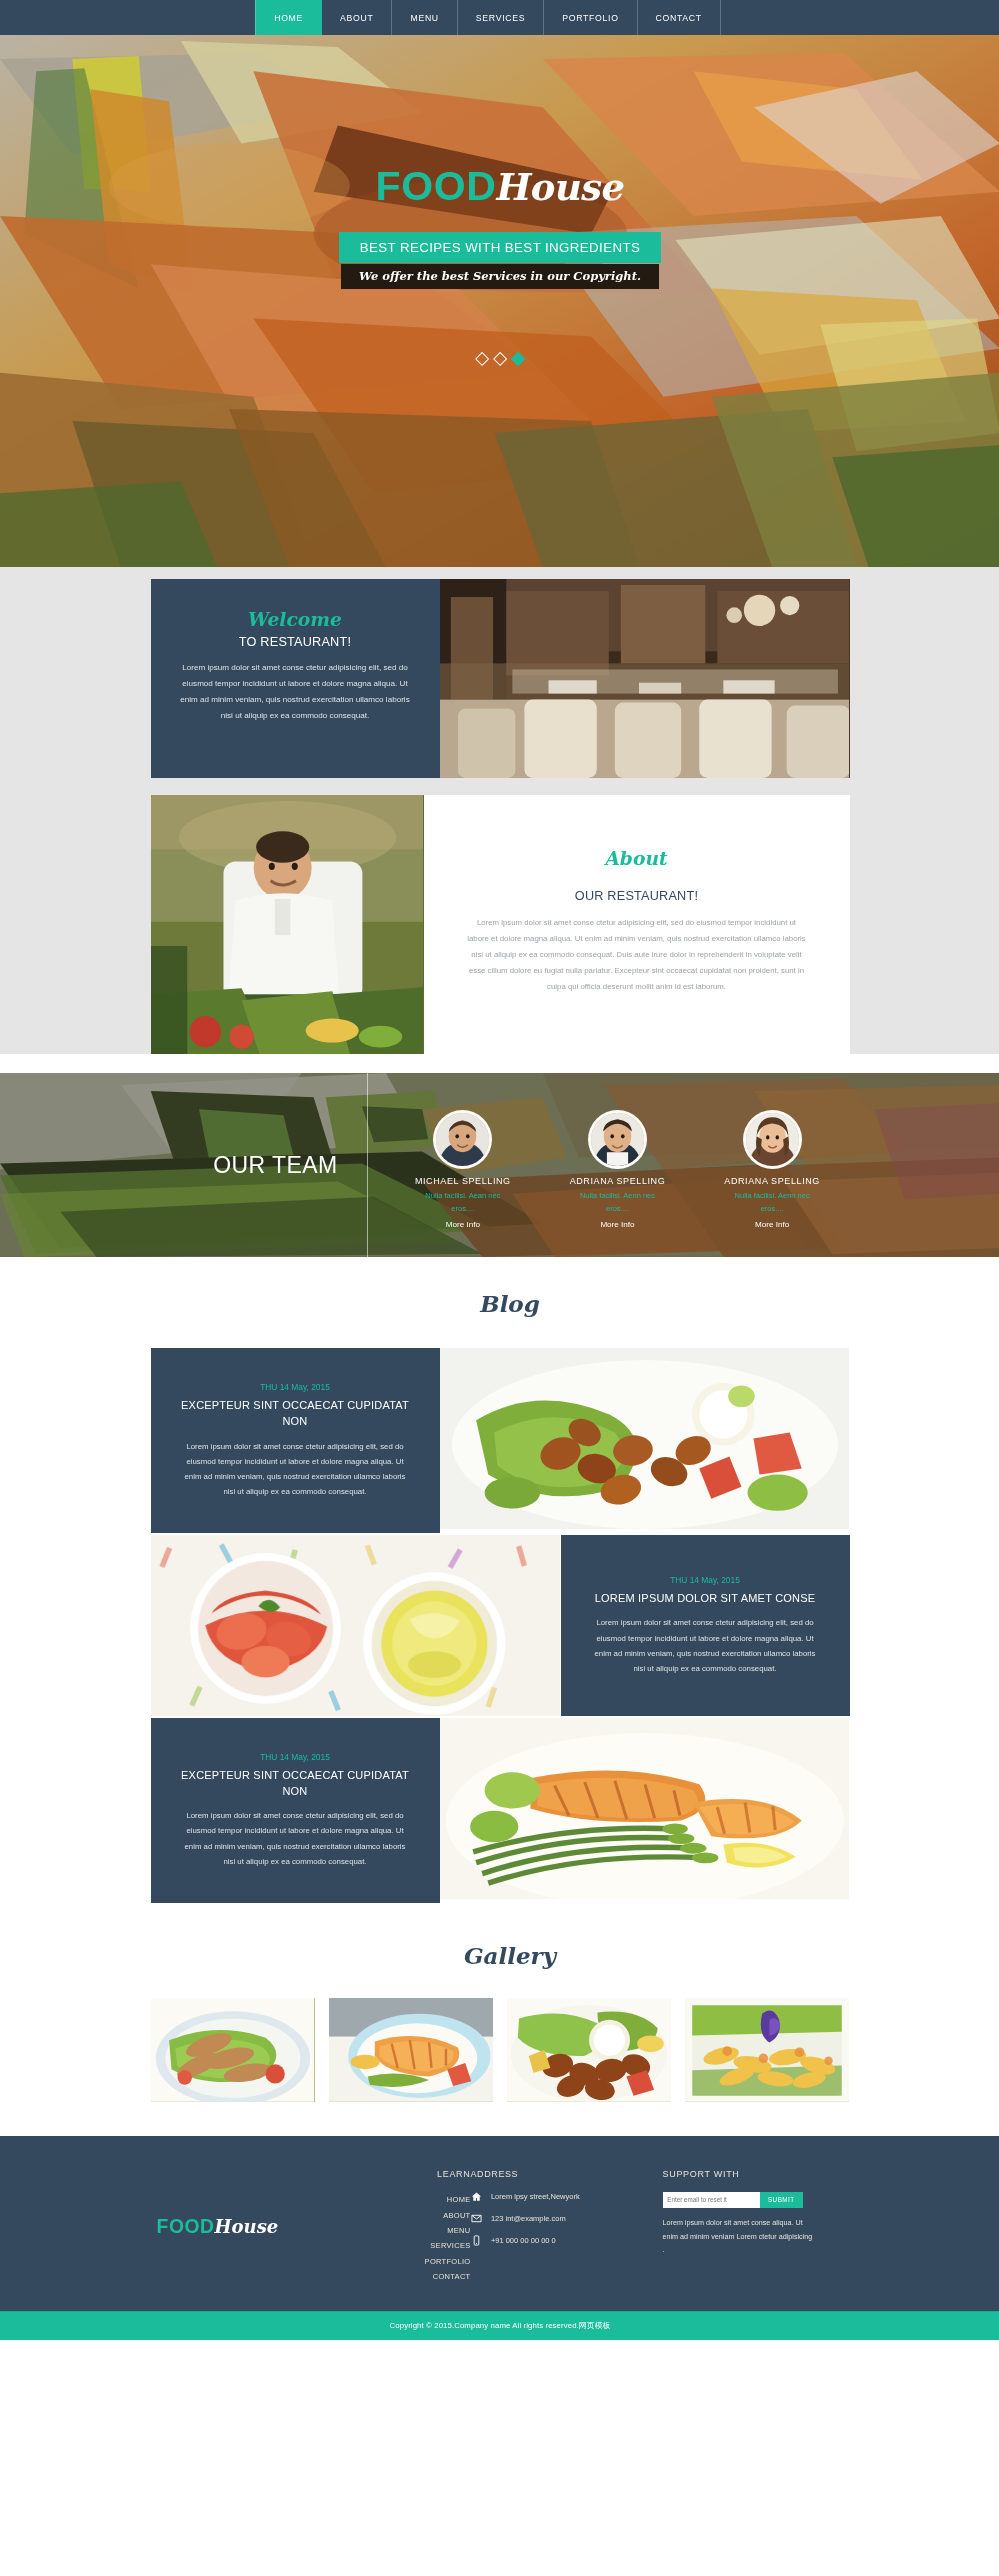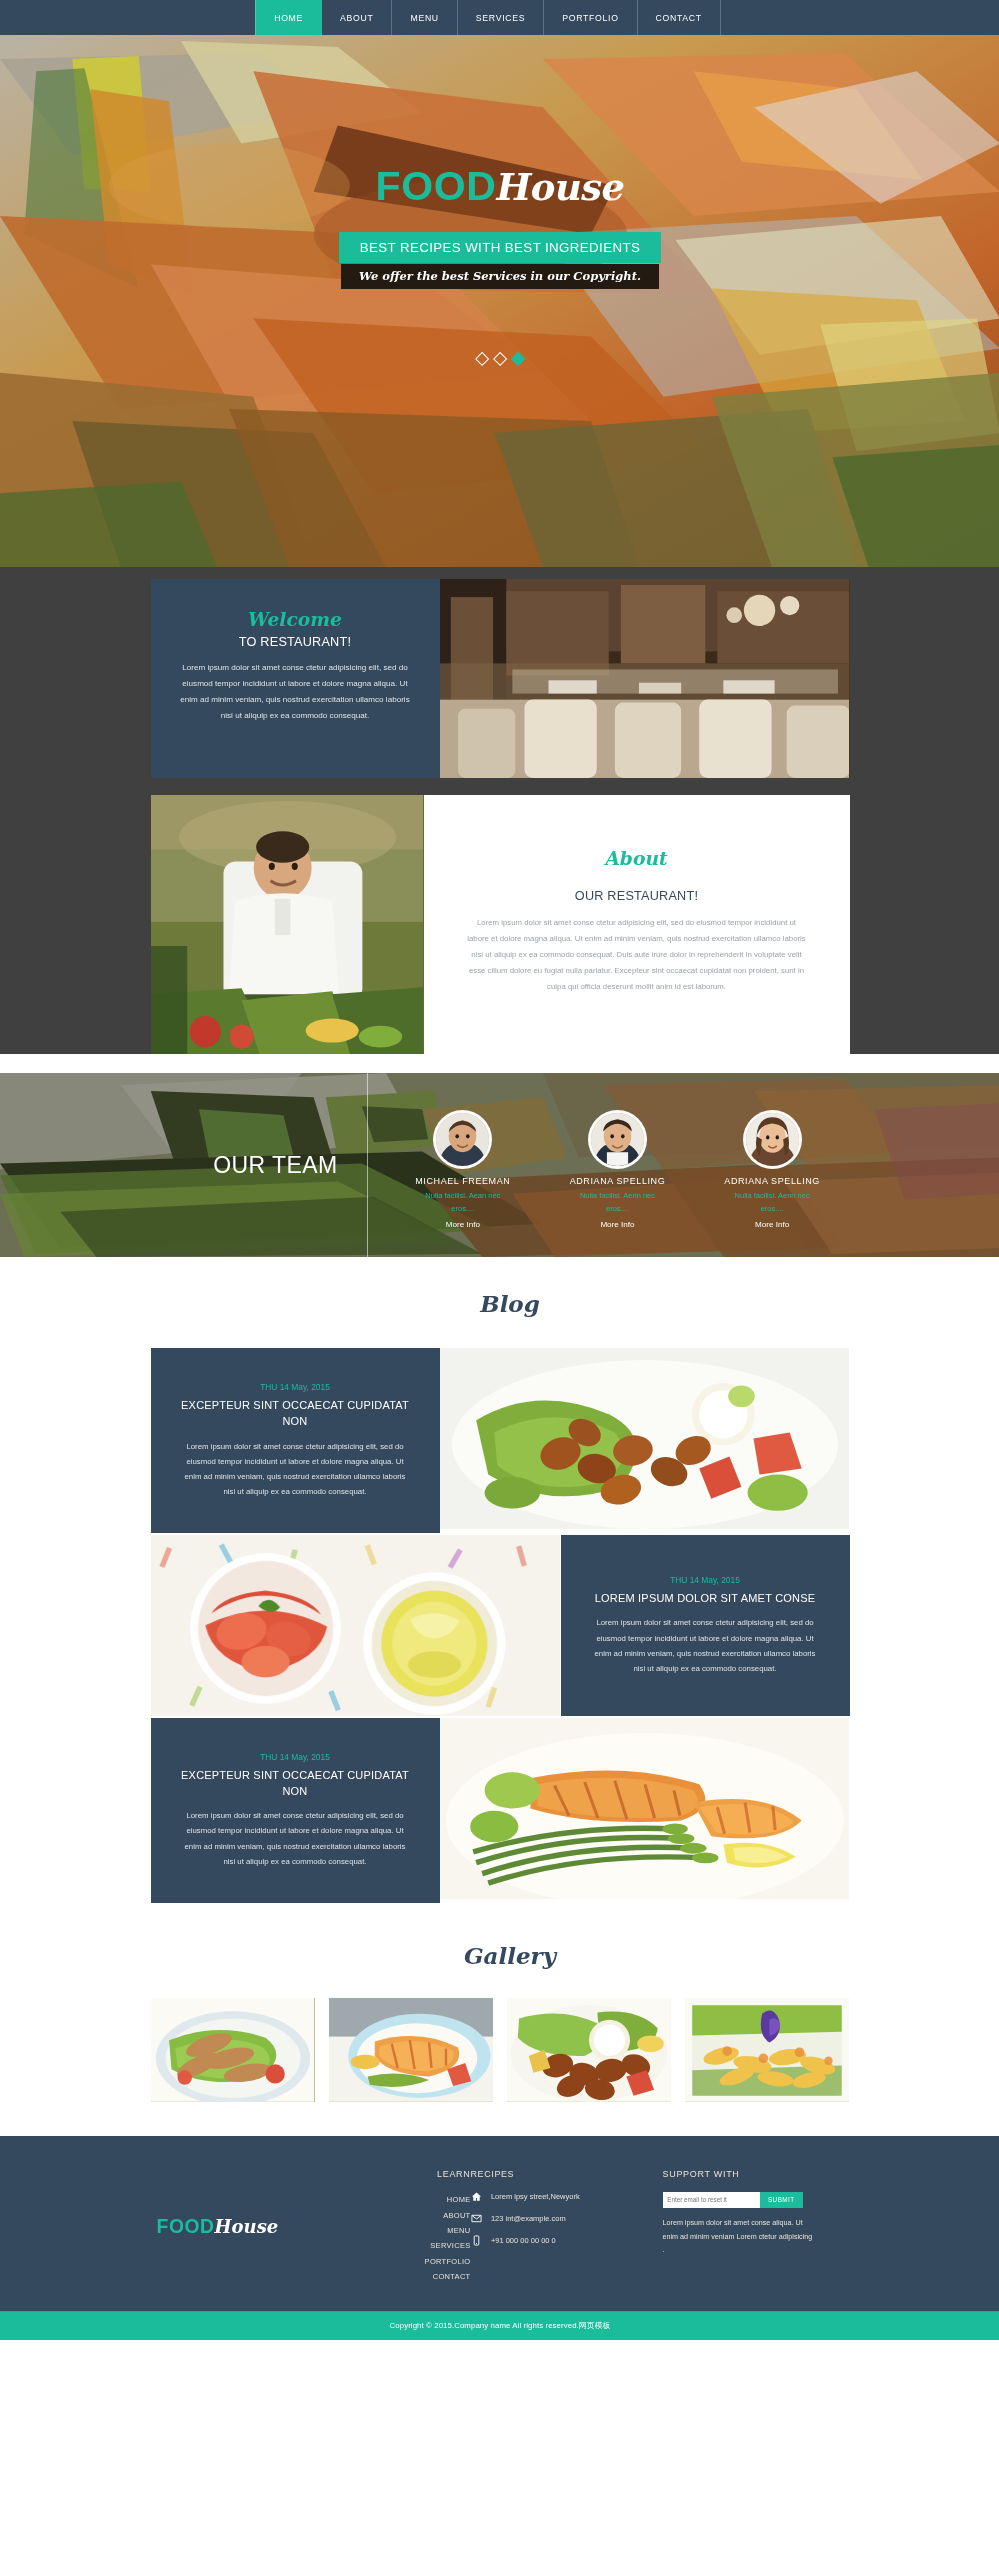--- a/index.html
+++ b/index.html
@@ -51,21 +51,21 @@
     padding:5.4px 18px; margin-top:1.2px;
   }
   .hero-dots { margin-top:65px; display:flex; gap:7.8px; align-items:center; }
   .dot {
     width:10.3px; height:10.3px; transform:rotate(45deg);
     border:1.2px solid #ffffff; cursor:pointer;
   }
   .dot.active { background:#1abc9c; border-color:#1abc9c; }
 
   
-  .welcome-wrap { width:100%; background:#404040; padding:12px 1px 0; }
+  .welcome-wrap { width:100%; background:#e5e5e5; padding:12px 1px 0; }
   .container { width:699px; margin:0 auto; }
   .welcome-row { display:flex; }
   .welcome-text {
     width:289px; background:#34495e; color:#ffffff;
     padding:29px 26.5px 29px; text-align:center; min-height:199px;
   }
   .welcome-script { color:#1abc9c; font-size:18.7px; }
   .welcome-h3 { font-size:12.7px; margin-top:4.8px; letter-spacing:0.2px; font-weight:normal; }
   .welcome-p { font-size:8.1px; line-height:2.0; margin-top:11px; color:#dfe3e6; }
   .welcome-img { flex:1; min-height:199px; overflow:hidden; position:relative; background:#4a3526; }
@@ -340,21 +340,21 @@
         <div class="member">
           <div class="avatar"><svg viewBox="0 0 100 100">
               <rect width="100" height="100" fill="#e9e6e0"></rect>
               <ellipse cx="50" cy="98" rx="44" ry="44" fill="#2f3a4a"></ellipse>
               <ellipse cx="50" cy="44" rx="26" ry="30" fill="#d9a77e"></ellipse>
               <path d="M24,36 Q50,8 76,36 Q74,18 50,14 Q26,18 24,36Z" fill="#4a3526"></path>
               <ellipse cx="40" cy="44" rx="3.4" ry="4" fill="#2a1c12"></ellipse>
               <ellipse cx="60" cy="44" rx="3.4" ry="4" fill="#2a1c12"></ellipse>
               <path d="M40,60 Q50,70 60,60" stroke="#8a5a3c" stroke-width="3" fill="none"></path>
             </svg></div>
-          <div class="member-name">MICHAEL FREEMAN</div>
+          <div class="member-name">MICHAEL SPELLING</div>
           <div class="member-desc">Nulla facilisi. Aean nec eros....</div>
           <div class="member-more">More Info</div>
         </div>
         <div class="member">
           <div class="avatar"><svg viewBox="0 0 100 100">
               <rect width="100" height="100" fill="#ece9e3"></rect>
               <ellipse cx="50" cy="98" rx="44" ry="44" fill="#24303e"></ellipse>
               <ellipse cx="50" cy="44" rx="26" ry="30" fill="#e0b189"></ellipse>
               <path d="M23,35 Q50,6 77,35 Q76,16 50,12 Q24,16 23,35Z" fill="#3a2a1c"></path>
               <ellipse cx="40" cy="44" rx="3.4" ry="4" fill="#2a1c12"></ellipse>
@@ -609,21 +609,21 @@
           <div class="f-link">HOME</div>
           <div class="f-link">ABOUT</div>
           <div class="f-link">MENU</div>
           <div class="f-link">SERVICES</div>
           <div class="f-link">PORTFOLIO</div>
           <div class="f-link">CONTACT</div>
         </div>
     </div>
 
     <div class="f-address">
-      <div class="f-addr-head">RECIPES</div>
+      <div class="f-addr-head">ADDRESS</div>
 
       <div class="f-addr-row">
         <span class="f-icon">
           <svg viewBox="0 0 24 24">
               <path d="M12 3L2 12h3v9h6v-6h2v6h6v-9h3z"></path>
             </svg>
         </span>
         <span>Lorem ipsy street,Newyork</span>
       </div>
 

